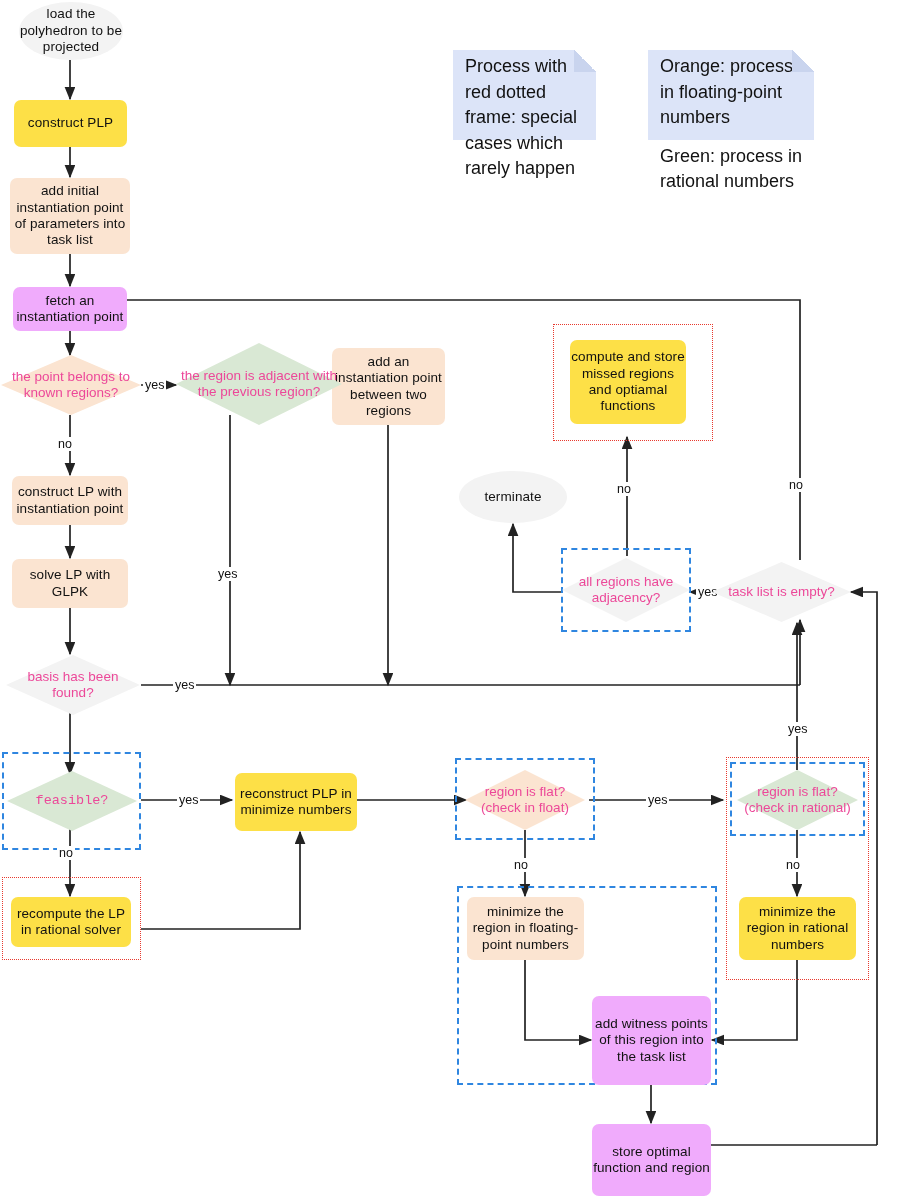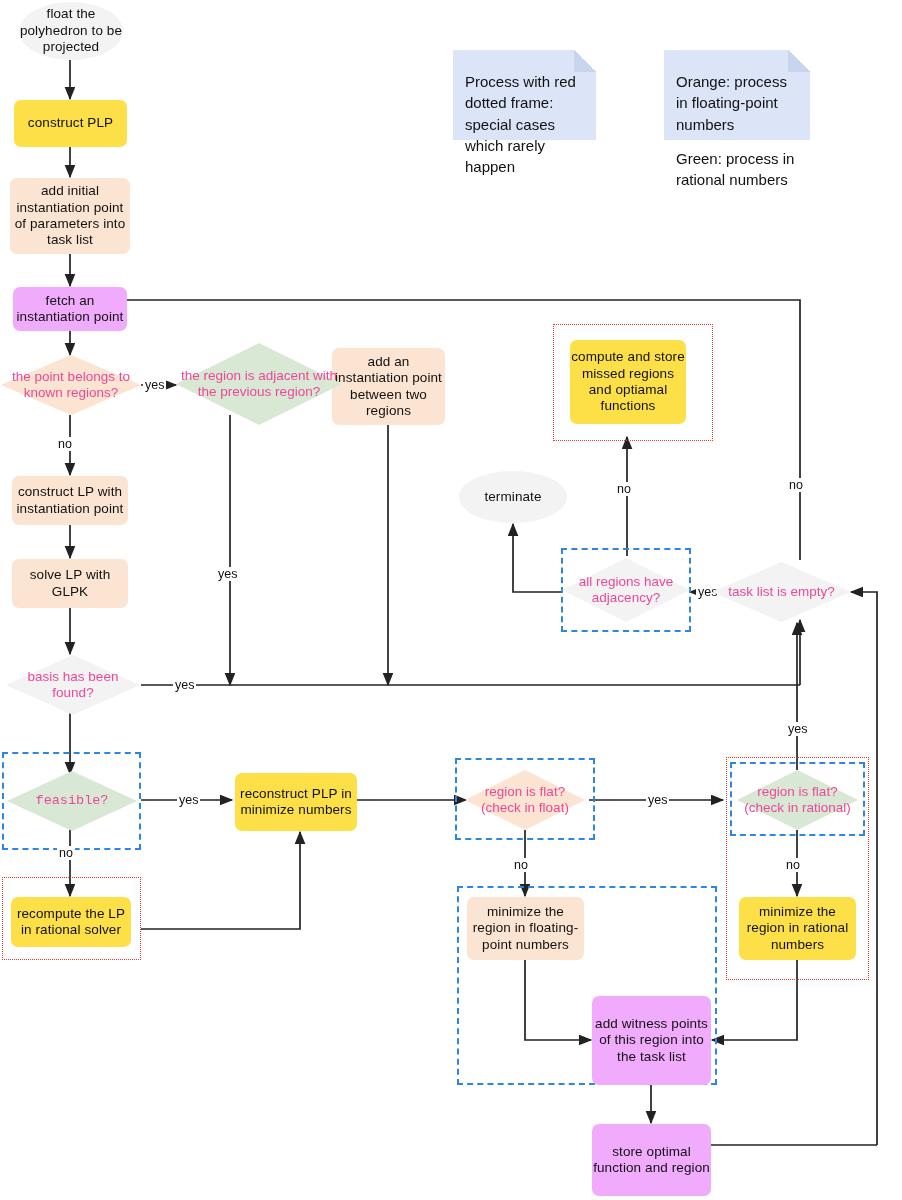--- a/index.html
+++ b/index.html
@@ -18,21 +18,21 @@
   .diamond-wrap .dlabel{position:absolute;left:0;top:0;width:100%;height:100%;
         display:flex;align-items:center;justify-content:center;text-align:center;
         font-size:13.5px;line-height:1.22;color:#ec4899;z-index:2;}
   .diamond-wrap svg{position:absolute;left:0;top:0;z-index:1;}
   .frame{position:absolute;box-sizing:border-box;pointer-events:none;}
   .frame-red{border:1.8px dotted #e8392e;}
   .frame-blue{border:2.6px dashed #2f86e0;}
   .elabel{position:absolute;font-size:12.5px;color:#111;background:#fff;
           padding:0 2px;white-space:nowrap;}
   .note{position:absolute;background:#dce4f8;box-sizing:border-box;
-        font-size:15px;line-height:1.42;color:#111;padding:21px 10px 8px 12px;}
+        font-size:18px;line-height:1.42;color:#111;padding:4px 10px 8px 12px;}
   .note .fold{position:absolute;right:0;top:0;width:22px;height:22px;
         background:linear-gradient(225deg,#ffffff 50%,#c9d4ee 50%);}
   .note p{margin:0;}
   .note p+p{margin-top:13px;}
 </style>
 </head>
 <body>
 
 <div id="stage">
 
@@ -81,21 +81,21 @@
 
   <div class="frame frame-red" style="left:553px;top:324px;width:160px;height:117px;"></div>
   <div class="frame frame-blue" style="left:561px;top:548px;width:130px;height:84px;"></div>
   <div class="frame frame-blue" style="left:2px;top:752px;width:139px;height:98px;"></div>
   <div class="frame frame-red" style="left:2px;top:877px;width:139px;height:83px;"></div>
   <div class="frame frame-blue" style="left:455px;top:758px;width:140px;height:82px;"></div>
   <div class="frame frame-blue" style="left:457px;top:886px;width:260px;height:199px;"></div>
   <div class="frame frame-red" style="left:726px;top:757px;width:143px;height:223px;"></div>
   <div class="frame frame-blue" style="left:730px;top:762px;width:135px;height:74px;"></div>
 
-  <div class="node n-ellipse" style="left:19px;top:2px;width:104px;height:58px;">float the polyhedron to be projected</div>
+  <div class="node n-ellipse" style="left:19px;top:2px;width:104px;height:58px;">load the polyhedron to be projected</div>
 
   <div class="node n-rect n-green" style="left:14px;top:100px;width:113px;height:47px;">construct PLP</div>
 
   <div class="node n-rect n-orange" style="left:10px;top:178px;width:120px;height:76px;">add initial instantiation point of parameters into task list</div>
 
   <div class="node n-rect n-grey" style="left:13px;top:287px;width:114px;height:44px;">fetch an instantiation point</div>
 
   <div class="diamond-wrap" style="left:1px;top:355px;width:140px;height:60px;">
     <svg viewBox="0 0 140 60" width="140" height="60">
         <polygon points="70,0 140,30 70,60 0,30" fill="#fbe4d1"></polygon>
@@ -187,19 +187,19 @@
   <div class="elabel" style="left:696px;top:585px;">yes</div>
   <div class="elabel" style="left:787px;top:478px;">no</div>
   <div class="elabel" style="left:615px;top:482px;">no</div>
   <div class="elabel" style="left:786px;top:722px;">yes</div>
 
   <div class="note" style="left:453px;top:50px;width:143px;height:90px;">
     <span class="fold"></span>
     <p>Process with red dotted frame: special cases which rarely happen</p>
   </div>
 
-  <div class="note" style="left:648px;top:50px;width:146px;height:90px;margin-left:16px;">
+  <div class="note" style="left:648px;top:50px;width:166px;height:90px;">
     <span class="fold"></span>
     <p>Orange: process in floating-point numbers</p>
     <p>Green: process in rational numbers</p>
   </div>
 
 </div>
 
 </body></html>

